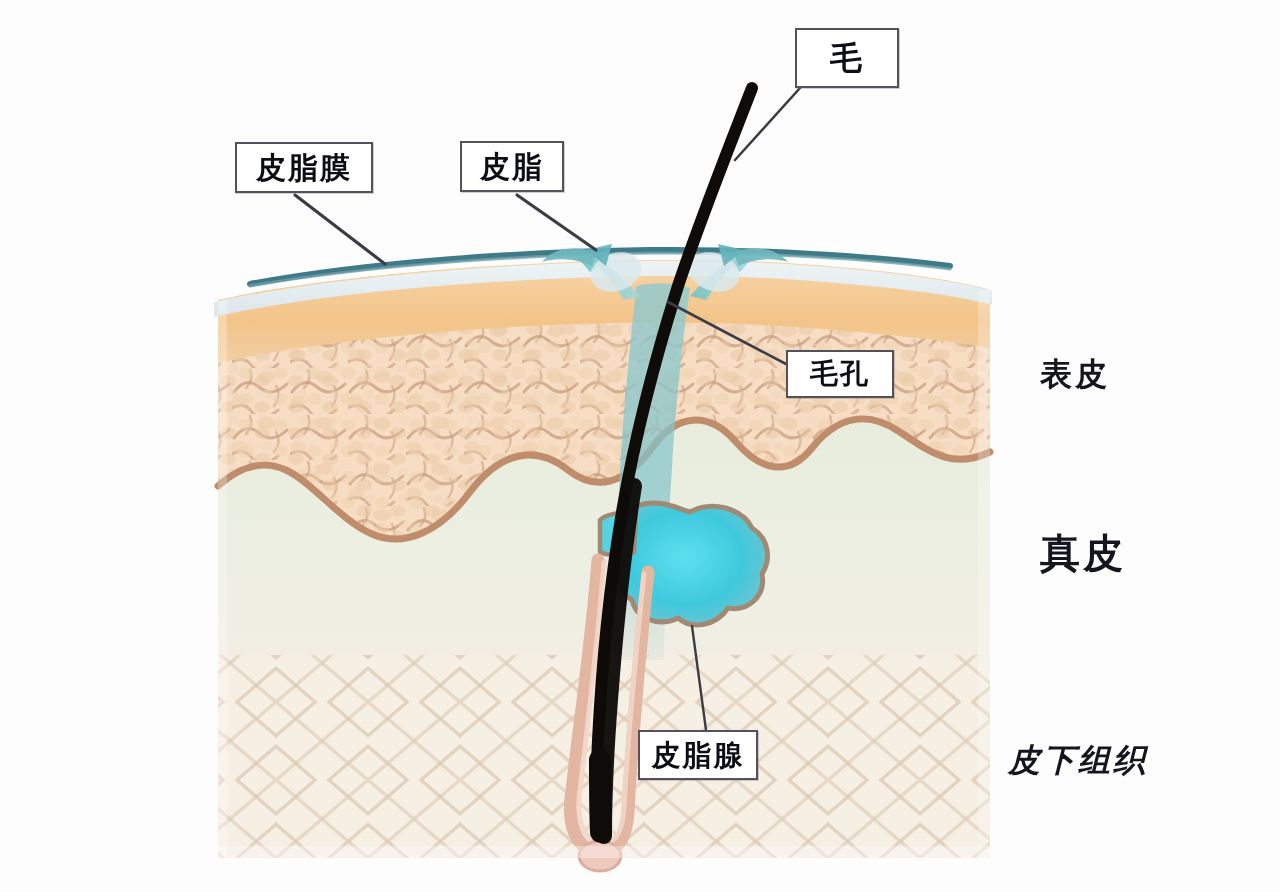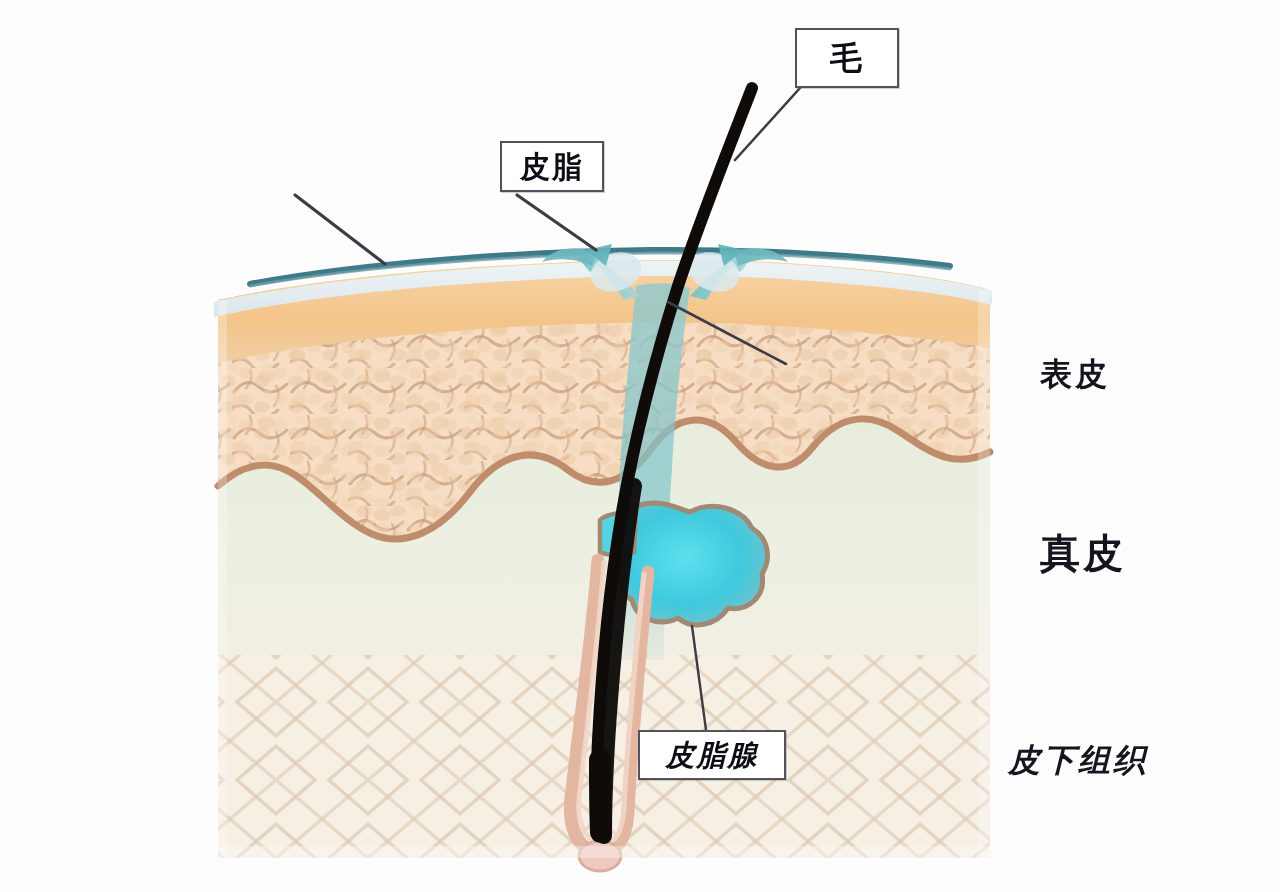--- a/index.html
+++ b/index.html
@@ -29,24 +29,24 @@
   .plain-label{
     position:absolute;
     color:#15151f;
     font-weight:700;
     letter-spacing:3px;
     line-height:1;
     white-space:nowrap;
   }
 
   #lbl-sebum-film{left:235px;top:142px;width:138px;height:51px;font-size:30px;}
-  #lbl-sebum{left:460px;top:141px;width:104px;height:51px;font-size:30px;margin-left:40px;}
+  #lbl-sebum{left:460px;top:141px;width:104px;height:51px;font-size:30px;}
   #lbl-hair{left:795px;top:28px;width:104px;height:60px;font-size:32px;}
   #lbl-pore{left:786px;top:350px;width:108px;height:48px;font-size:28px;}
-  #lbl-seb-gland{left:638px;top:730px;width:148px;height:50px;font-size:29px;font-style:italic;}
+  #lbl-seb-gland{left:638px;top:730px;width:120px;height:50px;font-size:29px;}
 
   #lbl-epidermis{left:1040px;top:358px;font-size:32px;}
   #lbl-dermis{left:1040px;top:533px;font-size:40px;}
   #lbl-subcut{left:1008px;top:744px;font-size:32px;font-style:italic;}
 </style>
 </head>
 <body>
 
 <div id="stage">
 
@@ -281,29 +281,35 @@
       <line x1="706" y1="730" x2="692" y2="626" stroke-width="2.4"></line>
     </g>
 
     <g clip-path="url(#blockClip)">
       <rect x="218" y="300" width="9" height="558" fill="#ffffff" opacity=".28"></rect>
       <rect x="978" y="290" width="12" height="568" fill="#ffffff" opacity=".25"></rect>
       <rect x="218" y="846" width="772" height="12" fill="#ffffff" opacity=".35"></rect>
     </g>
   </svg>
 
+  <div class="callout" id="lbl-sebum-film">
+    <span>皮脂膜</span>
+  </div>
 
   <div class="callout" id="lbl-sebum">
     <span>皮脂</span>
   </div>
 
   <div class="callout" id="lbl-hair">
     <span>毛</span>
   </div>
 
+  <div class="callout" id="lbl-pore">
+    <span>毛孔</span>
+  </div>
 
   <div class="callout" id="lbl-seb-gland">
     <span>皮脂腺</span>
   </div>
 
   <div class="plain-label" id="lbl-epidermis">表皮</div>
 
   <div class="plain-label" id="lbl-dermis">真皮</div>
 
   <div class="plain-label" id="lbl-subcut">皮下组织</div>

